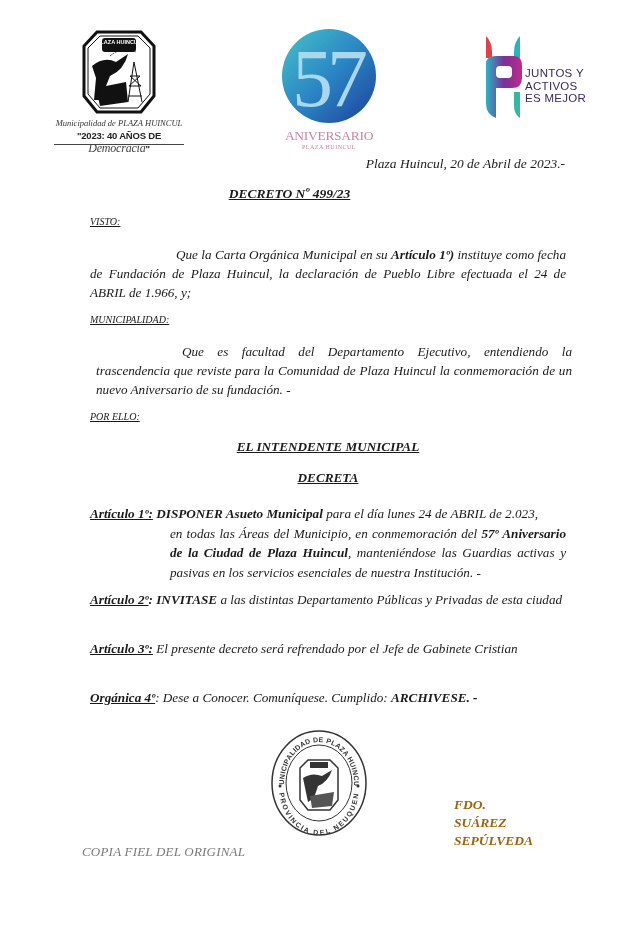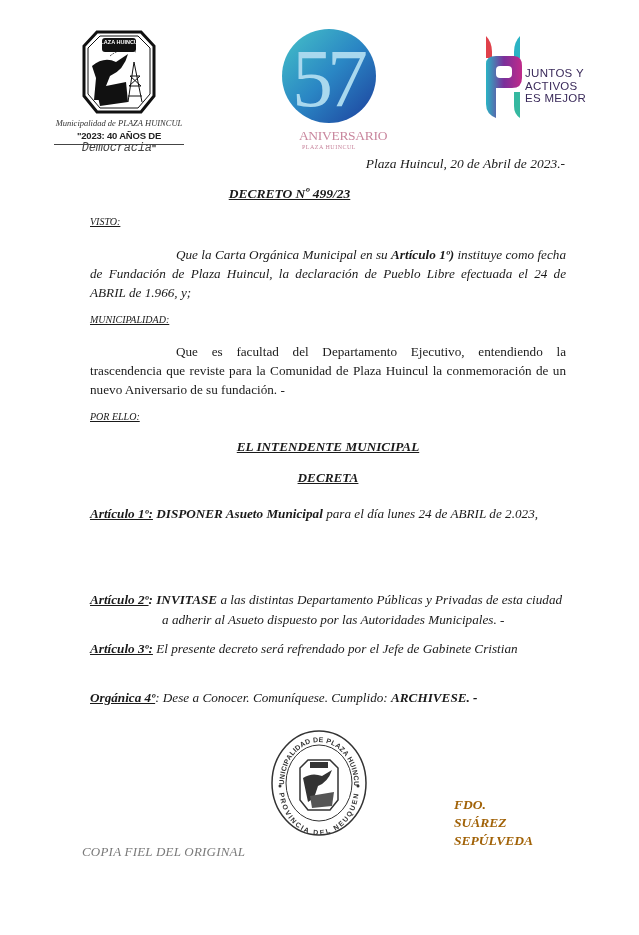--- a/index.html
+++ b/index.html
@@ -5,40 +5,40 @@
   html, body { margin: 0; padding: 0; background: #ffffff; }
   body { width: 639px; height: 935px; position: relative; overflow: hidden;
          font-family: "Liberation Serif", "DejaVu Serif", serif; color: #1a1a1a; }
   .abs { position: absolute; }
   .b { font-weight: bold; }
 
   
   #logo-left { left: 44px; top: 26px; width: 150px; height: 128px; }
   #logo-left .tag1 { position:absolute; left:0; top:92px; width:150px; text-align:center; font-size:8.5px; font-style:italic; color:#333; }
   #logo-left .tag2 { position:absolute; left:4px; top:104px; width:142px; text-align:center; font-size:9.5px; font-family:"Liberation Sans", sans-serif; font-weight:bold; color:#222; letter-spacing:-0.2px; }
-  #logo-left .tag2 .script { font-family:Liberation Mono, monospace; font-style:italic; font-weight:normal; font-size:12px; color:#444; }
+  #logo-left .tag2 .script { font-family:Liberation Serif, serif; font-style:italic; font-weight:normal; font-size:12px; color:#444; }
   #logo-left .uline { position:absolute; left:10px; top:118px; width:130px; height:1px; background:#444; }
 
   #logo-mid { left: 276px; top: 26px; width: 106px; height: 130px; }
-  #logo-mid .lbl { position:absolute; left:14px; top:102px; width:106px; text-align:center; color:#c9879e; font-size:13.5px; letter-spacing:-0.3px; }
+  #logo-mid .lbl { position:absolute; left:0; top:102px; width:106px; text-align:center; color:#c9879e; font-size:13.5px; letter-spacing:-0.3px; }
   #logo-mid .lbl2 { position:absolute; left:0; top:118px; width:106px; text-align:center; color:#c9879e; font-size:6px; letter-spacing:0.5px; }
 
   #logo-right { left: 484px; top: 34px; width: 150px; height: 86px; }
   #logo-right .txt { position:absolute; left:41px; top:33px; font-family:"Liberation Sans", sans-serif; font-size:11.5px; line-height:12.5px; color:#3a2a5a; letter-spacing:0.3px; }
 
   .body-text { font-size: 13.2px; line-height: 19px; }
   .justify { text-align: justify; text-align-last: left; }
   .heading { font-size: 10px; font-weight: normal; font-style: italic; text-decoration: underline; }
 
   #place-date { right: 74px; top: 156px; font-size: 13.5px; font-style: italic; }
   #decree-title { left: 0; width: 579px; top: 186px; text-align: center; font-size: 13.5px; font-style: italic; font-weight: bold; text-decoration: underline; }
   #visto-h { left: 90px; top: 216px; }
   #visto-p { left: 90px; top: 245px; width: 476px; font-style: italic; }
   #cons-h { left: 90px; top: 314px; }
-  #cons-p { left: 90px; top: 342px; width: 476px; }
+  #cons-p { left: 96px; top: 342px; width: 476px; font-style: italic; }
   #porello-h { left: 90px; top: 411px; }
   #intendente { left: 0; width: 656px; top: 439px; text-align: center; font-style:italic; font-weight:bold; text-decoration:underline; font-size:13.2px; }
   #decreta { left: 0; width: 656px; top: 470px; text-align: center; font-style:italic; font-weight:bold; text-decoration:underline; font-size:13.2px; }
 
   .art { position:absolute; font-style: italic; font-size: 13.2px; line-height: 19.5px; }
   .art .lbl { font-weight: bold; text-decoration: underline; }
   .art .cont { display:block; }
   #art1 { left: 90px; top: 504px; width: 476px; }
   #art1 .cont { padding-left: 80px; }
   #art2 { left: 90px; top: 590px; width: 476px; }
@@ -123,25 +123,25 @@
 <div id="cons-p" class="abs body-text justify">
   <span style="display:inline-block;width:86px"></span><span>Que es facultad del Departamento Ejecutivo, entendiendo la trascendencia que reviste para la Comunidad de Plaza Huincul la conmemoración de un nuevo Aniversario de su fundación. -</span>
 </div>
 
 <div id="porello-h" class="abs heading">POR ELLO:</div>
 <div id="intendente" class="abs">EL INTENDENTE MUNICIPAL</div>
 <div id="decreta" class="abs">DECRETA</div>
 
 <div id="art1" class="art justify">
   <span class="lbl">Artículo 1º:</span><span class="b"> DISPONER Asueto Municipal</span><span> para el día lunes 24 de ABRIL de 2.023,</span>
+  <span class="cont justify"><span>en todas las Áreas del Municipio, en conmemoración del </span><span class="b">57º Aniversario de la Ciudad de Plaza Huincul</span><span>, manteniéndose las Guardias activas y pasivas en los servicios esenciales de nuestra Institución. -</span></span>
 </div>
 
 <div id="art2" class="art">
   <span class="lbl">Artículo 2º</span><span class="b">: INVITASE</span><span> a las distintas Departamento Públicas y Privadas de esta ciudad</span>
-  <span class="cont">a adherir al Asueto dispuesto por las Autoridades Municipales. -</span>
 </div>
 
 <div id="art3" class="art">
   <span class="lbl">Artículo 3º:</span><span> El presente decreto será refrendado por el Jefe de Gabinete Cristian</span>
 </div>
 
 <div id="art4" class="art">
   <span class="lbl">Orgánica 4º</span><span>: Dese a Conocer. Comuníquese. Cumplido: </span><span class="b">ARCHIVESE. -</span>
 </div>
 

